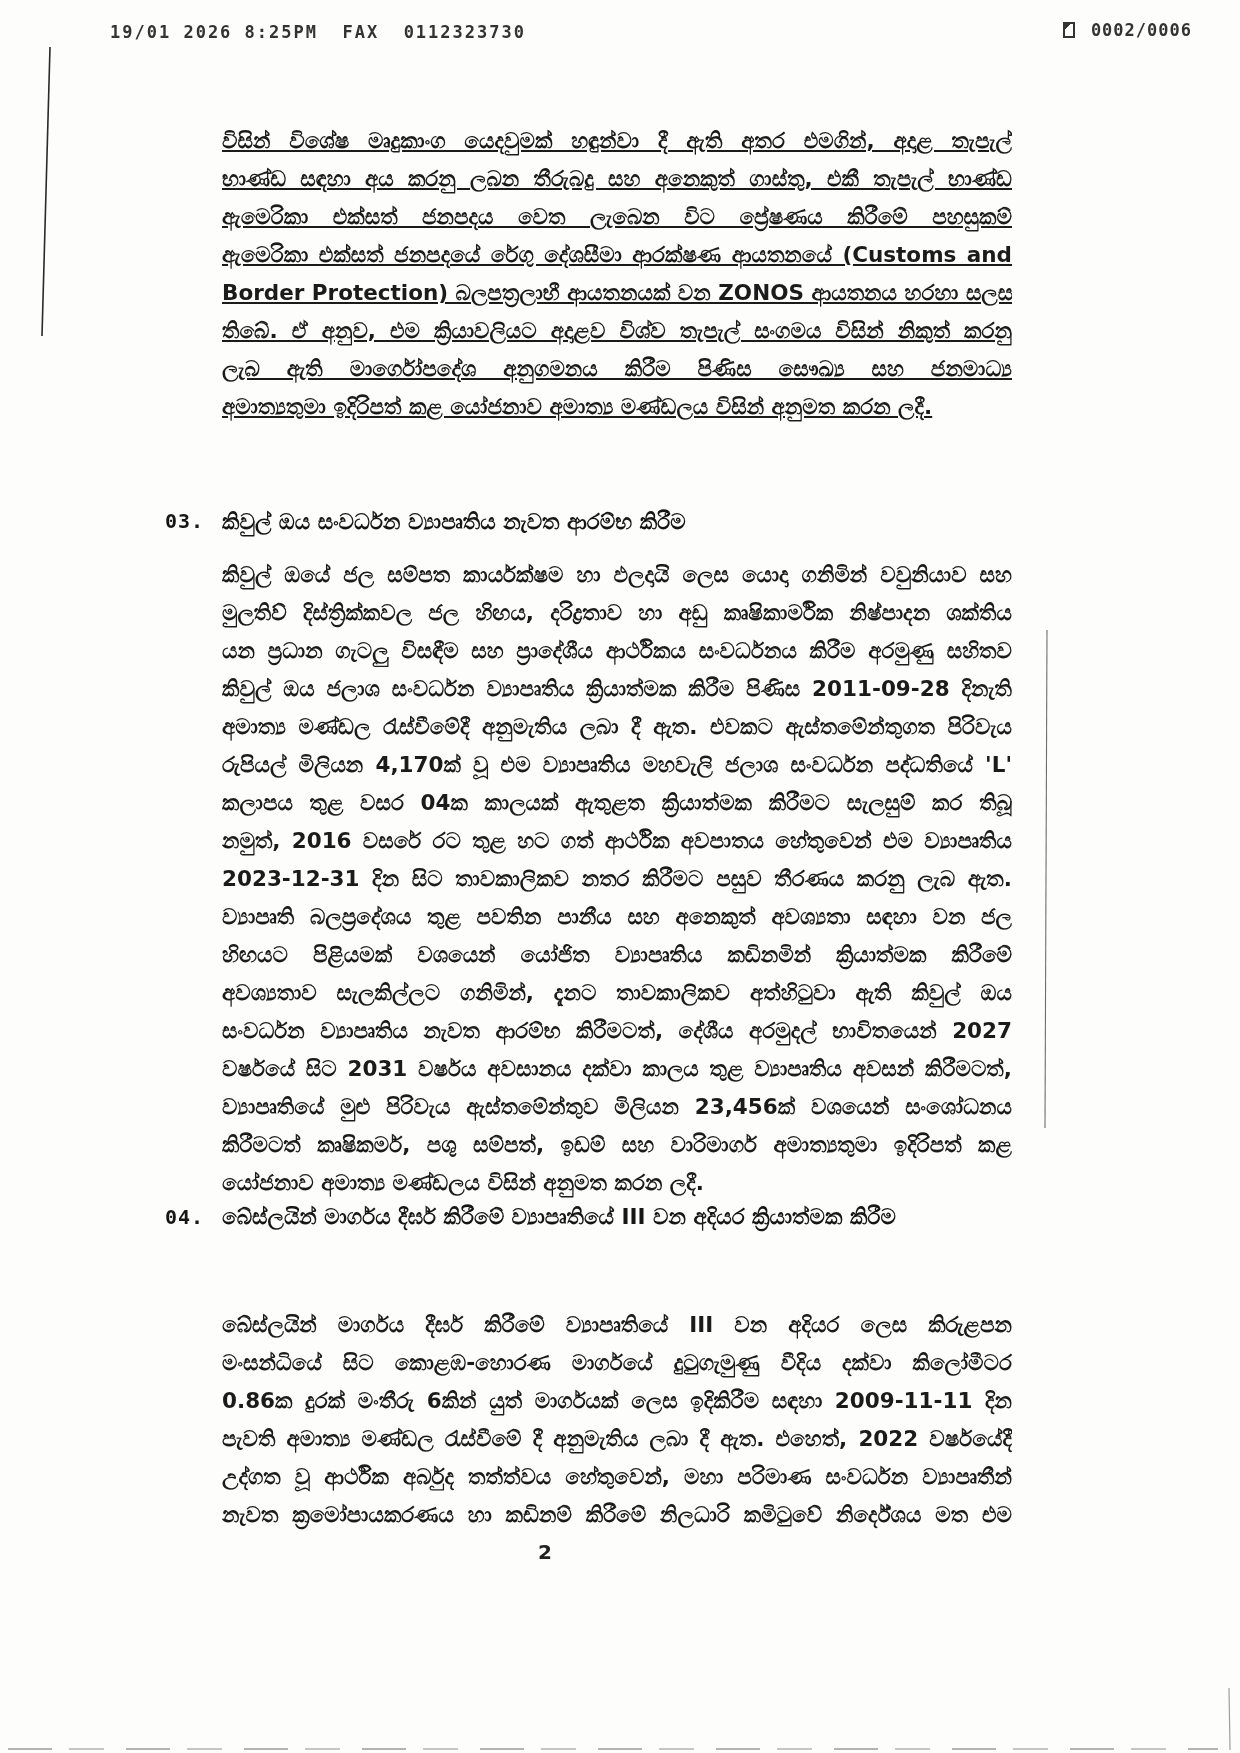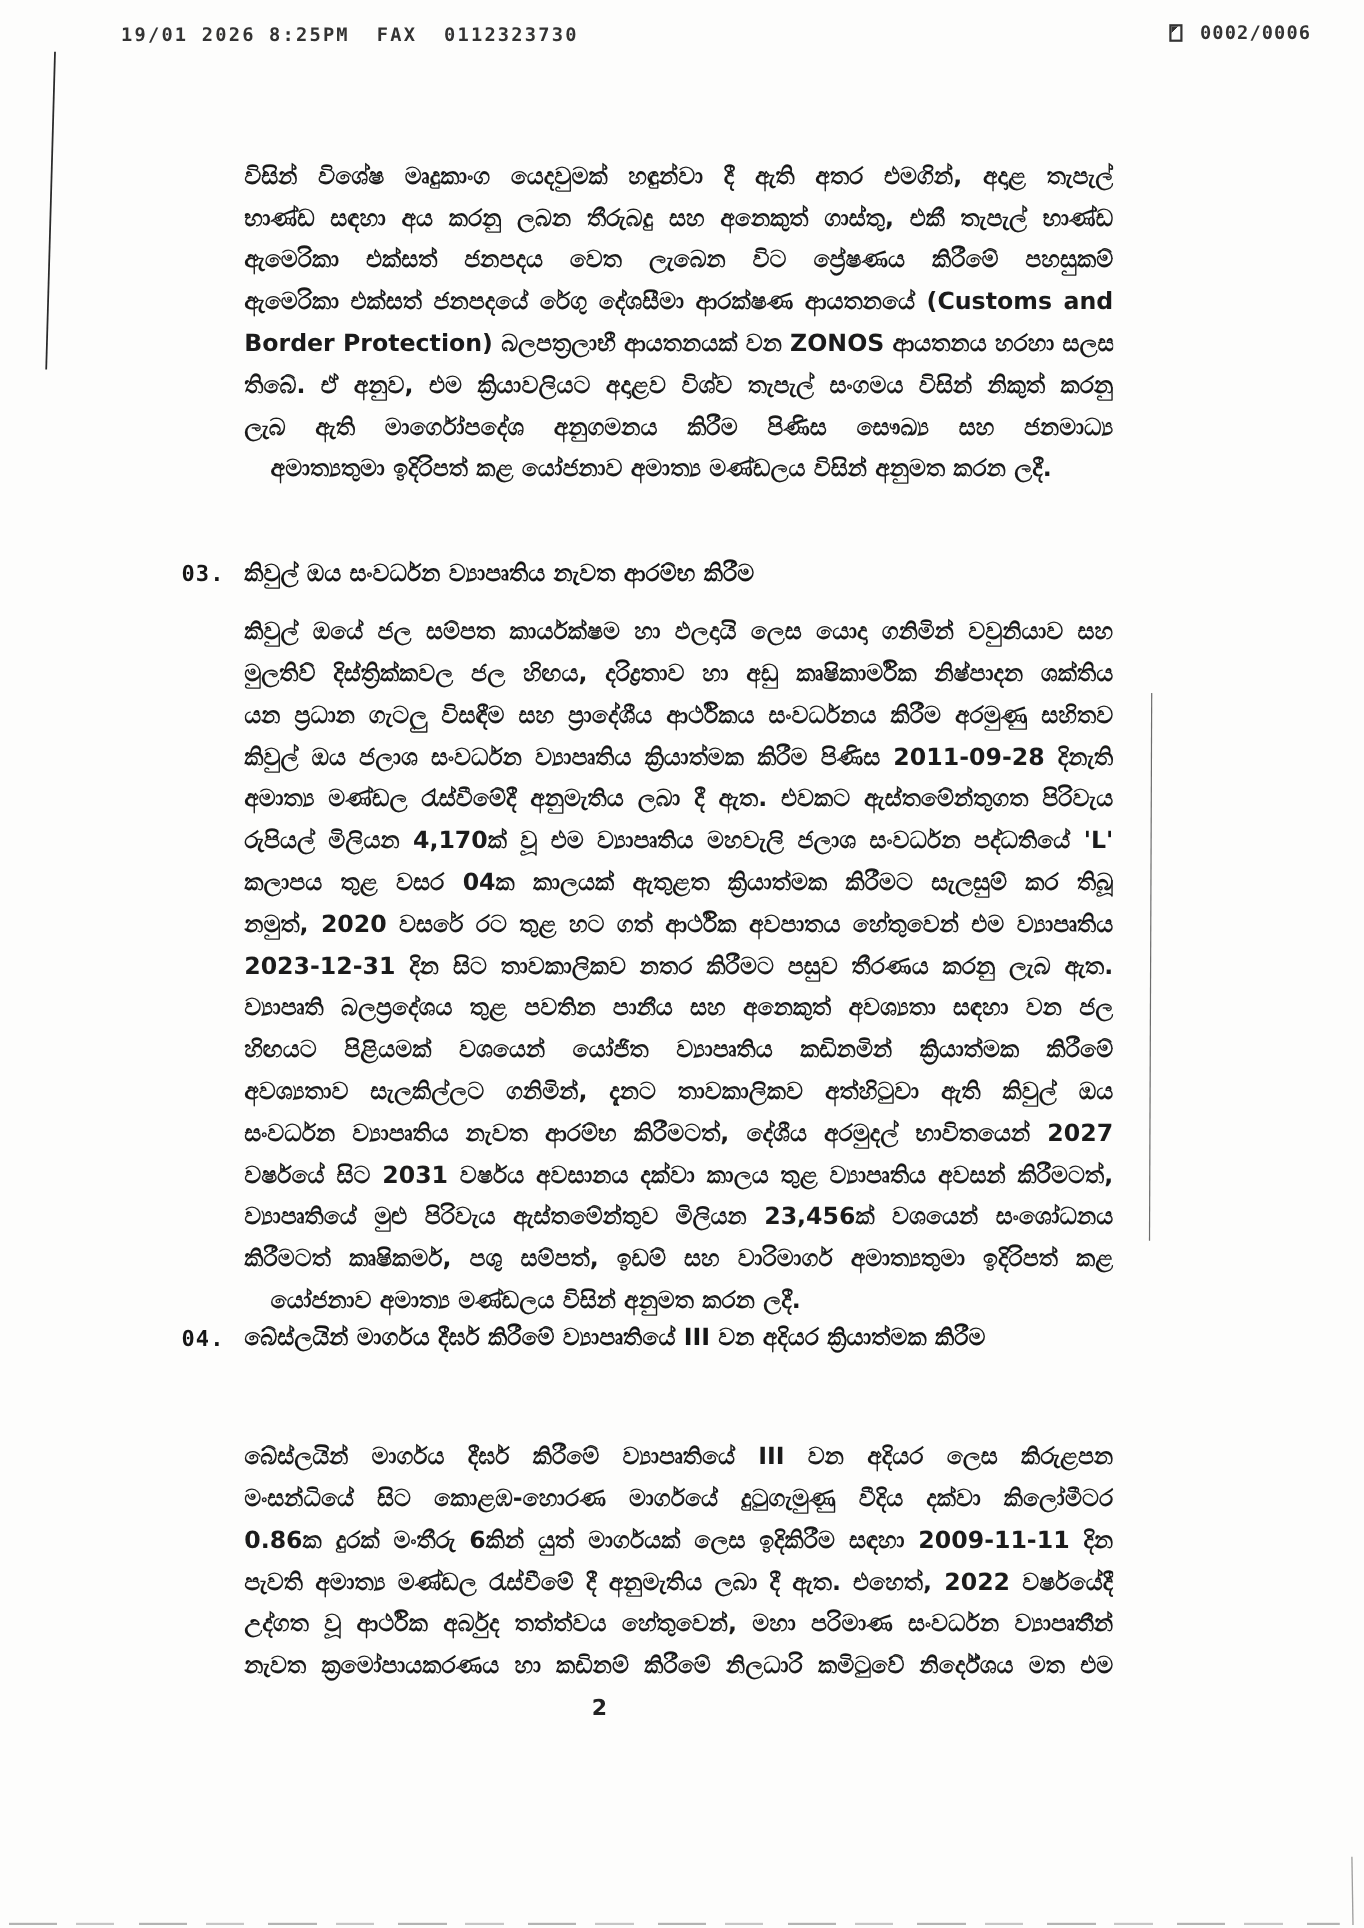--- a/index.html
+++ b/index.html
@@ -28,21 +28,21 @@
   }
   
   .para{
     position:absolute;left:222px;width:790px;
     font-size:21.5px;font-weight:600;color:#1b1b1b;
   }
   .tline{
     height:38px;line-height:38px;white-space:nowrap;
     text-align:justify;text-align-last:justify;overflow:hidden;
   }
-  .tline.pl-last{text-align-last:left;margin-left:24px;}
+  .tline.pl-last{text-align-last:left;}
   .section-head{
     position:absolute;left:165px;right:190px;
     display:flex;align-items:flex-start;
     font-size:21.5px;font-weight:bold;color:#161616;
   }
   .section-num{width:57px;flex:0 0 57px;letter-spacing:1px;
     font-family:"DejaVu Sans Mono","Liberation Mono",monospace;font-size:20px;}
   .section-title{white-space:nowrap;}
   .page-number{
     position:absolute;top:1540px;left:0;width:1090px;text-align:center;
@@ -63,21 +63,21 @@
   <span class="page-count-icon"></span>
   <span>0002/0006</span>
 </div>
 
 <svg class="artifact-svg" width="1240" height="1753" viewBox="0 0 1240 1753">
   <line x1="50" y1="47" x2="42" y2="336" stroke="#2a2a2a" stroke-width="1.6"></line>
   <line x1="1047" y1="630" x2="1045" y2="1128" stroke="#4a4a4a" stroke-width="1.1" opacity="0.8"></line>
   <line x1="1229" y1="1688" x2="1230" y2="1750" stroke="#777" stroke-width="1.2" opacity="0.7"></line>
 </svg>
 
-<div class="para" style="top:142px;">
+<div class="para" style="top:122px;text-decoration:underline;">
     <div class="tline">විසින් විශේෂ මෘදුකාංග යෙදවුමක් හඳුන්වා දී ඇති අතර එමගින්, අදාළ තැපැල්</div>
     <div class="tline">භාණ්ඩ සඳහා අය කරනු ලබන තීරුබදු සහ අනෙකුත් ගාස්තු, එකී තැපැල් භාණ්ඩ</div>
     <div class="tline">ඇමෙරිකා එක්සත් ජනපදය වෙත ලැබෙන විට ප්‍රේෂණය කිරීමේ පහසුකම්</div>
     <div class="tline">ඇමෙරිකා එක්සත් ජනපදයේ රේගු දේශසීමා ආරක්ෂණ ආයතනයේ (Customs and</div>
     <div class="tline">Border Protection) බලපත්‍රලාභී ආයතනයක් වන ZONOS ආයතනය හරහා සලසා දී</div>
     <div class="tline">තිබේ. ඒ අනුව, එම ක්‍රියාවලියට අදාළව විශ්ව තැපැල් සංගමය විසින් නිකුත් කරනු</div>
     <div class="tline">ලැබ ඇති මාර්ගෝපදේශ අනුගමනය කිරීම පිණිස සෞඛ්‍ය සහ ජනමාධ්‍ය</div>
     <div class="tline pl-last">අමාත්‍යතුමා ඉදිරිපත් කළ යෝජනාව අමාත්‍ය මණ්ඩලය විසින් අනුමත කරන ලදී.</div>
   </div>
 
@@ -86,21 +86,21 @@
   <span class="section-title">කිවුල් ඔය සංවර්ධන ව්‍යාපෘතිය නැවත ආරම්භ කිරීම</span>
 </div>
 <div class="para" style="top:556px;">
     <div class="tline">කිවුල් ඔයේ ජල සම්පත කාර්යක්ෂම හා ඵලදායි ලෙස යොදා ගනිමින් වවුනියාව සහ</div>
     <div class="tline">මුලතිව් දිස්ත්‍රික්කවල ජල හිඟය, දරිද්‍රතාව හා අඩු කෘෂිකාර්මික නිෂ්පාදන ශක්තිය</div>
     <div class="tline">යන ප්‍රධාන ගැටලු විසඳීම සහ ප්‍රාදේශීය ආර්ථිකය සංවර්ධනය කිරීම අරමුණු සහිතව</div>
     <div class="tline">කිවුල් ඔය ජලාශ සංවර්ධන ව්‍යාපෘතිය ක්‍රියාත්මක කිරීම පිණිස 2011-09-28 දිනැති</div>
     <div class="tline">අමාත්‍ය මණ්ඩල රැස්වීමේදී අනුමැතිය ලබා දී ඇත. එවකට ඇස්තමේන්තුගත පිරිවැය</div>
     <div class="tline">රුපියල් මිලියන 4,170ක් වූ එම ව්‍යාපෘතිය මහවැලි ජලාශ සංවර්ධන පද්ධතියේ 'L'</div>
     <div class="tline">කලාපය තුළ වසර 04ක කාලයක් ඇතුළත ක්‍රියාත්මක කිරීමට සැලසුම් කර තිබූ</div>
-    <div class="tline">නමුත්, 2020 වසරේ රට තුළ හට ගත් ආර්ථික අවපාතය හේතුවෙන් එම ව්‍යාපෘතිය</div>
+    <div class="tline">නමුත්, 2016 වසරේ රට තුළ හට ගත් ආර්ථික අවපාතය හේතුවෙන් එම ව්‍යාපෘතිය</div>
     <div class="tline">2023-12-31 දින සිට තාවකාලිකව නතර කිරීමට පසුව තීරණය කරනු ලැබ ඇත.</div>
     <div class="tline">ව්‍යාපෘති බලප්‍රදේශය තුළ පවතින පානීය සහ අනෙකුත් අවශ්‍යතා සඳහා වන ජල</div>
     <div class="tline">හිඟයට පිළියමක් වශයෙන් යෝජිත ව්‍යාපෘතිය කඩිනමින් ක්‍රියාත්මක කිරීමේ</div>
     <div class="tline">අවශ්‍යතාව සැලකිල්ලට ගනිමින්, දැනට තාවකාලිකව අත්හිටුවා ඇති කිවුල් ඔය</div>
     <div class="tline">සංවර්ධන ව්‍යාපෘතිය නැවත ආරම්භ කිරීමටත්, දේශීය අරමුදල් භාවිතයෙන් 2027</div>
     <div class="tline">වර්ෂයේ සිට 2031 වර්ෂය අවසානය දක්වා කාලය තුළ ව්‍යාපෘතිය අවසන් කිරීමටත්,</div>
     <div class="tline">ව්‍යාපෘතියේ මුළු පිරිවැය ඇස්තමේන්තුව මිලියන 23,456ක් වශයෙන් සංශෝධනය</div>
     <div class="tline">කිරීමටත් කෘෂිකර්ම, පශු සම්පත්, ඉඩම් සහ වාරිමාර්ග අමාත්‍යතුමා ඉදිරිපත් කළ</div>
     <div class="tline pl-last">යෝජනාව අමාත්‍ය මණ්ඩලය විසින් අනුමත කරන ලදී.</div>
   </div>

